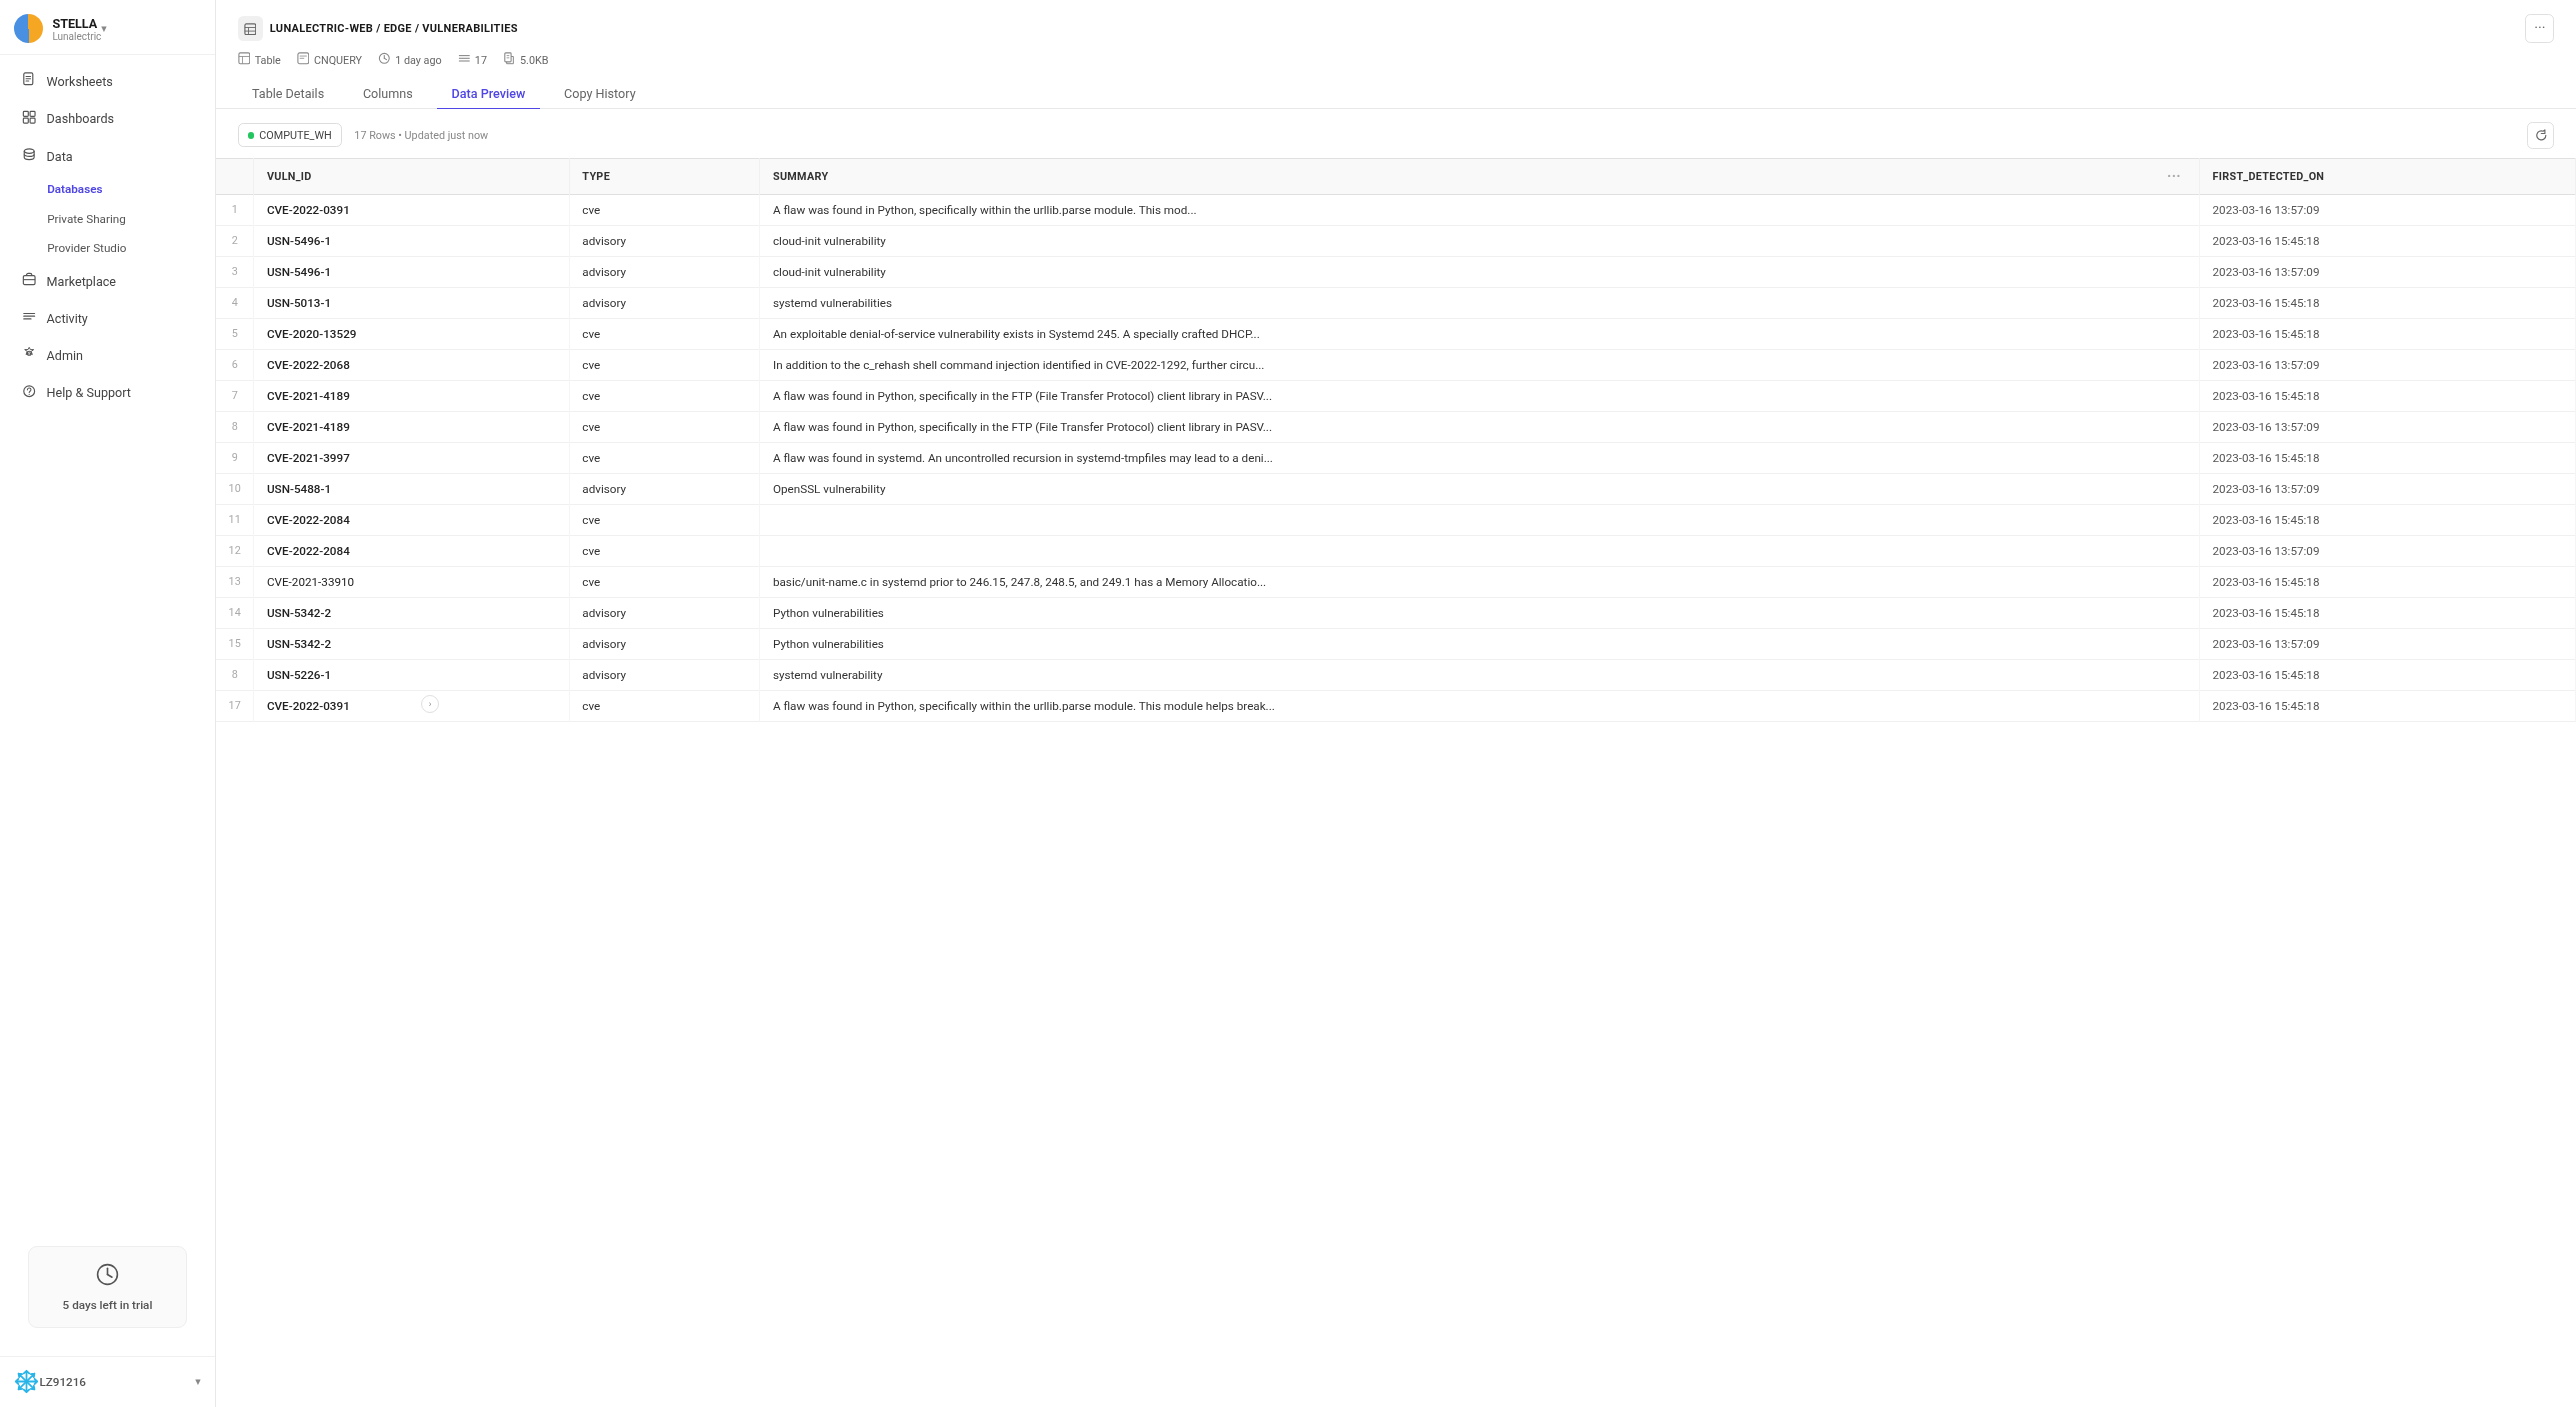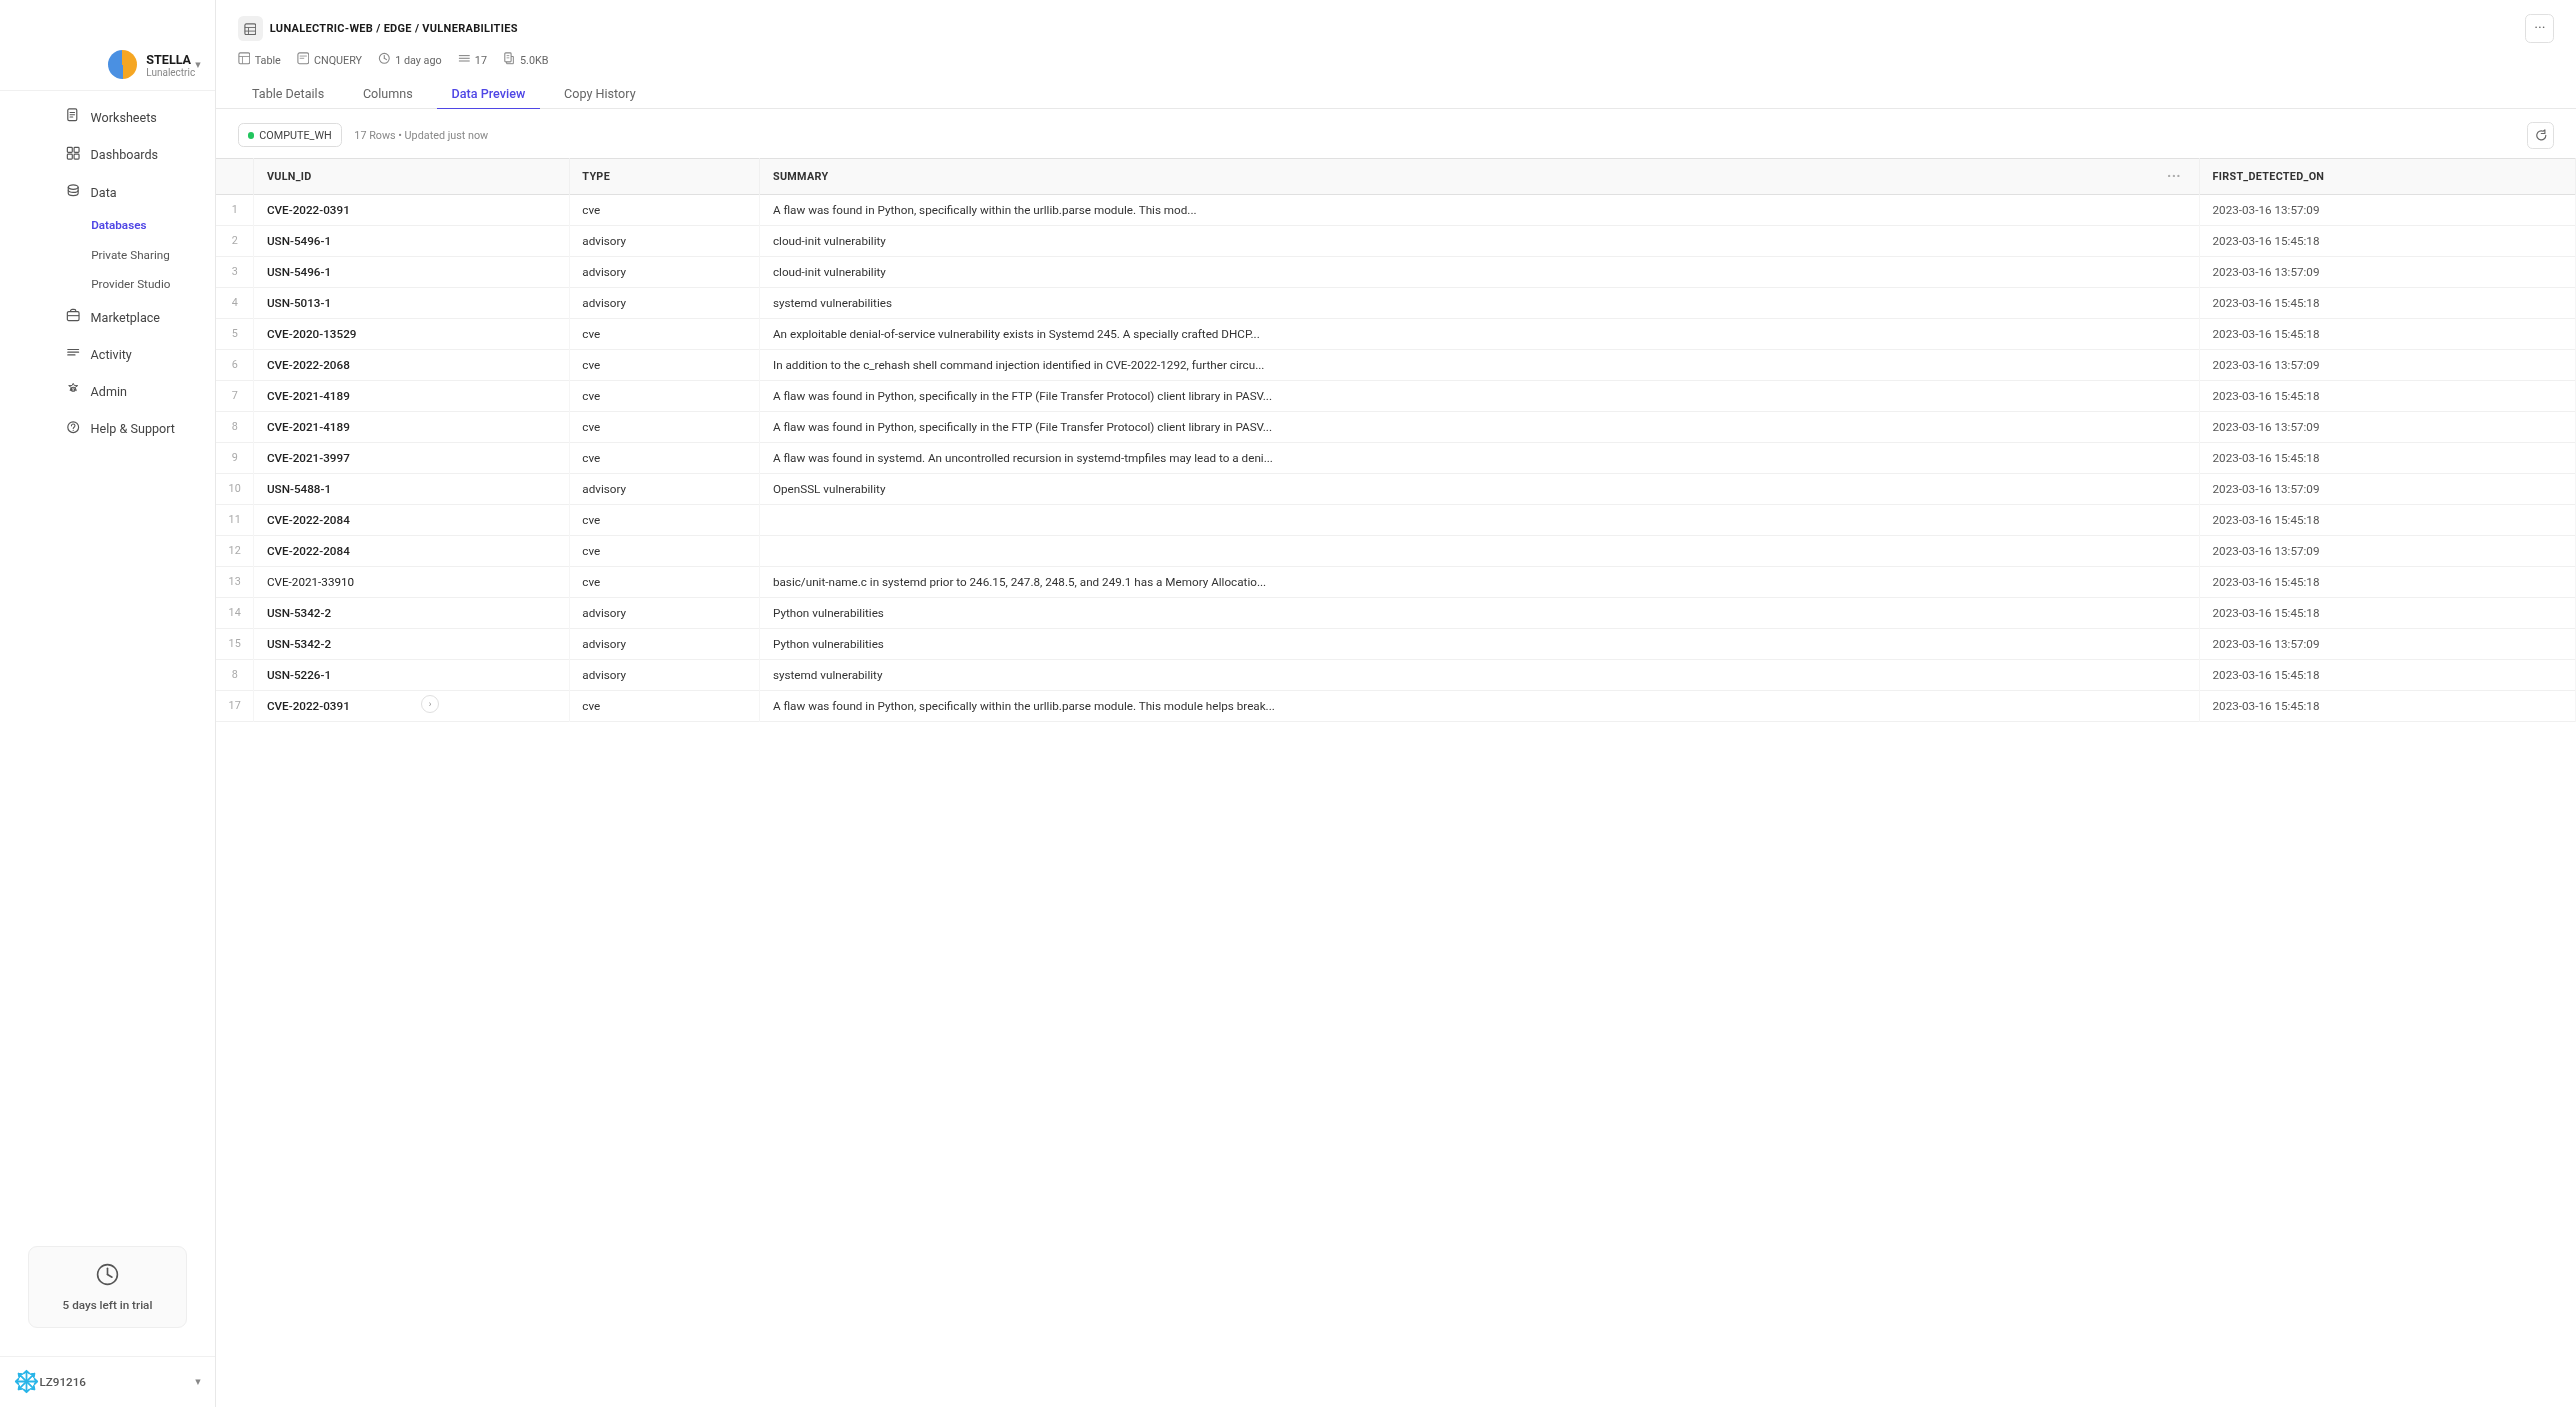--- a/index.html
+++ b/index.html
@@ -13,24 +13,23 @@
       border-right: 0.9px solid #e8e8e8;
       display: flex;
       flex-direction: column;
       height: 100vh;
       overflow-y: auto;
     }
 
     .sidebar-header {
       display: flex;
       align-items: center;
-      justify-content: flex-end;
+      justify-content: flex-start;
       padding: 14.4px 14.4px 10.8px 14.4px;
       border-bottom: 0.9px solid #f0f0f0;
-      margin-top: 36px;
     }
 
     .sidebar-brand {
       display: flex;
       align-items: center;
       gap: 9px;
     }
 
     .brand-logo {
       width: 29px;
@@ -39,21 +38,21 @@
       background: conic-gradient(#f5a623 0deg 180deg, #4a90e2 180deg 360deg);
       flex-shrink: 0;
     }
 
     .brand-text { display: flex; flex-direction: column; }
     .brand-name { font-weight: 700; font-size: 12.6px; color: #1a1a1a; }
     .brand-sub { font-size: 10px; color: #888; }
 
     .chevron-down { color: #888; font-size: 10.8px; }
 
-    .sidebar-nav { padding: 7.2px 0; flex: 1; margin-left: 44px; }
+    .sidebar-nav { padding: 7.2px 0; flex: 1; }
 
     .nav-item {
       display: flex;
       align-items: center;
       gap: 9px;
       padding: 9px 14.4px;
       cursor: pointer;
       color: #444;
       font-size: 12.6px;
       border-radius: 5.4px;

